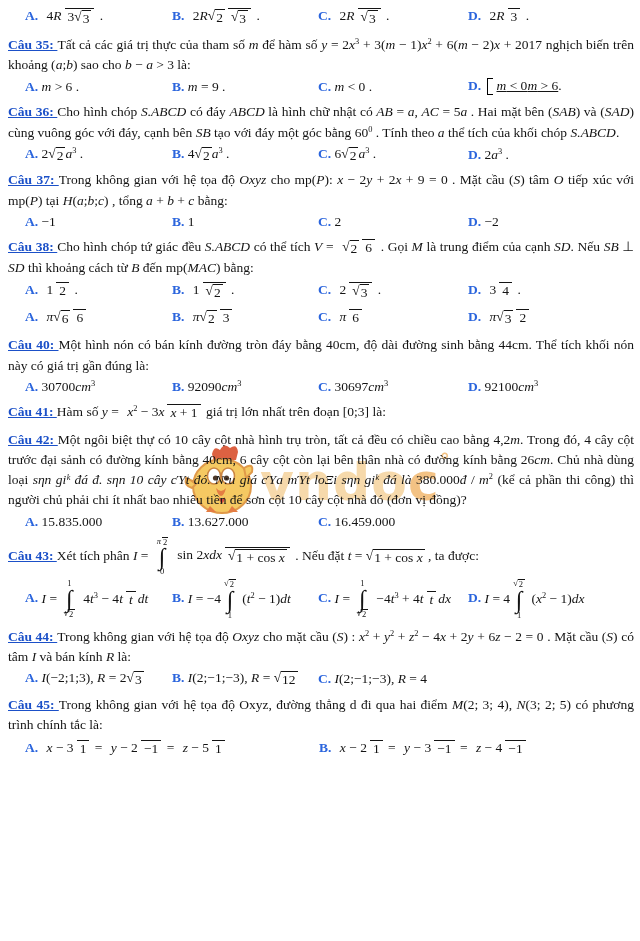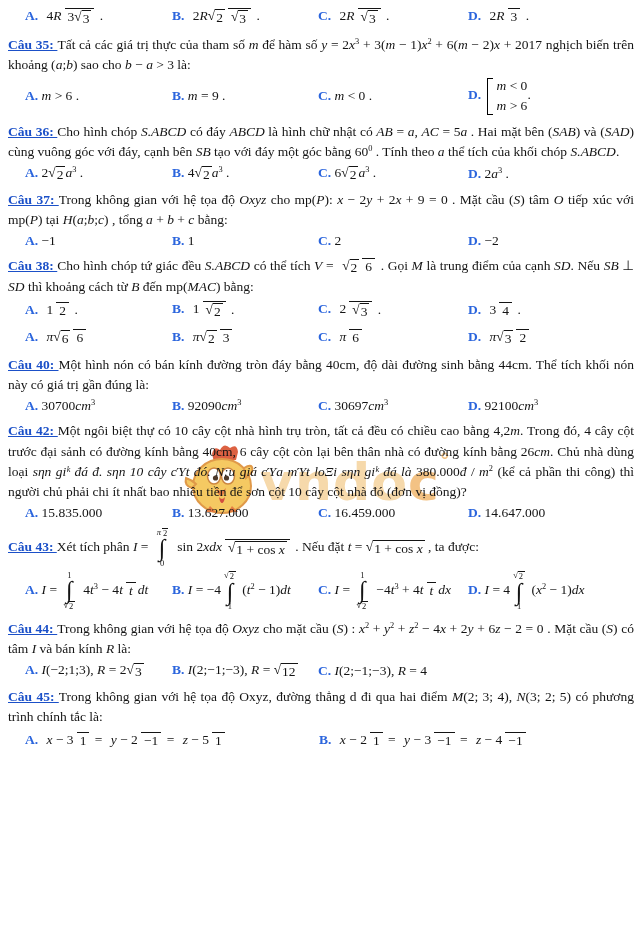--- a/index.html
+++ b/index.html
@@ -26,21 +26,21 @@
   .sqrt{display:inline-flex;align-items:flex-start;line-height:1.15;}
   .rsign{line-height:1.1;}
   .rbody{border-top:1px solid currentColor;padding:0 2px 0 1px;line-height:1.15;}
   .intg{display:inline-flex;flex-direction:column;align-items:center;vertical-align:middle;line-height:1;margin:0 3px;}
   .isym{font-size:24px;line-height:0.85;}
   .ibound{font-size:8.5px;line-height:1.1;}
   .ibound .frac{margin:0 1px;line-height:1.05;}
   .ibound .num,.ibound .den{padding:0 1px;}
   .cases{display:inline-flex;vertical-align:middle;margin-left:2px;}
   .cbr{width:5px;border-left:1.6px solid #000;border-top:1.6px solid #000;border-bottom:1.6px solid #000;}
-  .crows{display:flex;flex-direction:column;row-gap:3px;padding-left:4px;}
+  .crows{display:flex;flex-direction:row;row-gap:3px;padding-left:4px;text-decoration:underline;}
   .crow{line-height:1.25;}
   .watermark{position:absolute;left:178px;top:440px;z-index:0;display:flex;align-items:center;}
   .wm-text{
     font-family:"DejaVu Sans", sans-serif;font-weight:bold;
     font-size:52px;letter-spacing:1px;line-height:1;
     color:var(--wm1,#f6d9ab);user-select:none;
   }
   .wm-text .last{color:var(--wm2,#f3c284);}
   .wm-mark{font-family:"DejaVu Sans", sans-serif;font-weight:bold;font-size:20px;color:var(--wm2,#f3c284);align-self:flex-start;margin-top:8px;}
   .mascot{margin-right:-6px;}
@@ -209,28 +209,31 @@
       <div class="q">
         <div class="stem"><span class="qlabel">Câu 40: </span>Một hình nón có bán kính đường tròn đáy bằng 40cm, độ dài đường sinh bằng 44cm. Thể tích khối nón này có giá trị gần đúng là:</div>
         <div class="opts-row">
           <span class="opt"><span class="olet">A. </span><span class="oval">30700<i>cm</i><sup>3</sup></span></span>
           <span class="opt"><span class="olet">B. </span><span class="oval">92090<i>cm</i><sup>3</sup></span></span>
           <span class="opt"><span class="olet">C. </span><span class="oval">30697<i>cm</i><sup>3</sup></span></span>
           <span class="opt"><span class="olet">D. </span><span class="oval">92100<i>cm</i><sup>3</sup></span></span>
         </div>
       </div>
       <div class="q">
+        <div class="stem"><span class="qlabel">Câu 41: </span>Hàm số  <i>y</i> = <span class="frac">
+            <span class="num"><i>x</i><sup>2</sup> − 3<i>x</i></span>
+            <span class="den"><i>x</i> + 1</span>
+          </span>  giá trị lớn nhất trên đoạn  [0;3] là:</div>
       </div>
       <div class="q">
         <div class="stem"><span class="qlabel">Câu 42: </span>Một ngôi biệt thự có 10 cây cột nhà hình trụ tròn, tất cả đều có chiều cao bằng 4,2<i>m</i>. Trong đó, 4 cây cột trước đại sảnh có đường kính bằng 40cm, 6 cây cột còn lại bên thân nhà có đường kính bằng 26<i>cm</i>. Chủ nhà dùng loại <i>sηn giᵏ đá đ. sηn 10 cây cΎt đó. N:u giá cΎa mΎt loΞi sηn giᵏ đá là</i> 380.000<i>đ</i> / <i>m</i><sup>2</sup>  (kể cả phần thi công) thì người chủ phải chi ít nhất bao nhiêu tiền để sơn cột 10 cây cột nhà đó (đơn vị đồng)?</div>
         <div class="opts-row">
           <span class="opt"><span class="olet">A. </span><span class="oval">15.835.000</span></span>
           <span class="opt"><span class="olet">B. </span><span class="oval">13.627.000</span></span>
           <span class="opt"><span class="olet">C. </span><span class="oval">16.459.000</span></span>
-          <span class="opt"><span class="olet">D. </span><span class="oval">14.647.000</span></span>
         </div>
       </div>
       <div class="q">
         <div class="stem"><span class="qlabel">Câu 43: </span>Xét tích phân  <i>I</i> = <span class="intg">
             <span class="ibound"><span class="frac">
                 <span class="num"><i>π</i></span>
                 <span class="den">2</span>
               </span></span>
             <span class="isym">∫</span>
             <span class="ibound">0</span>

